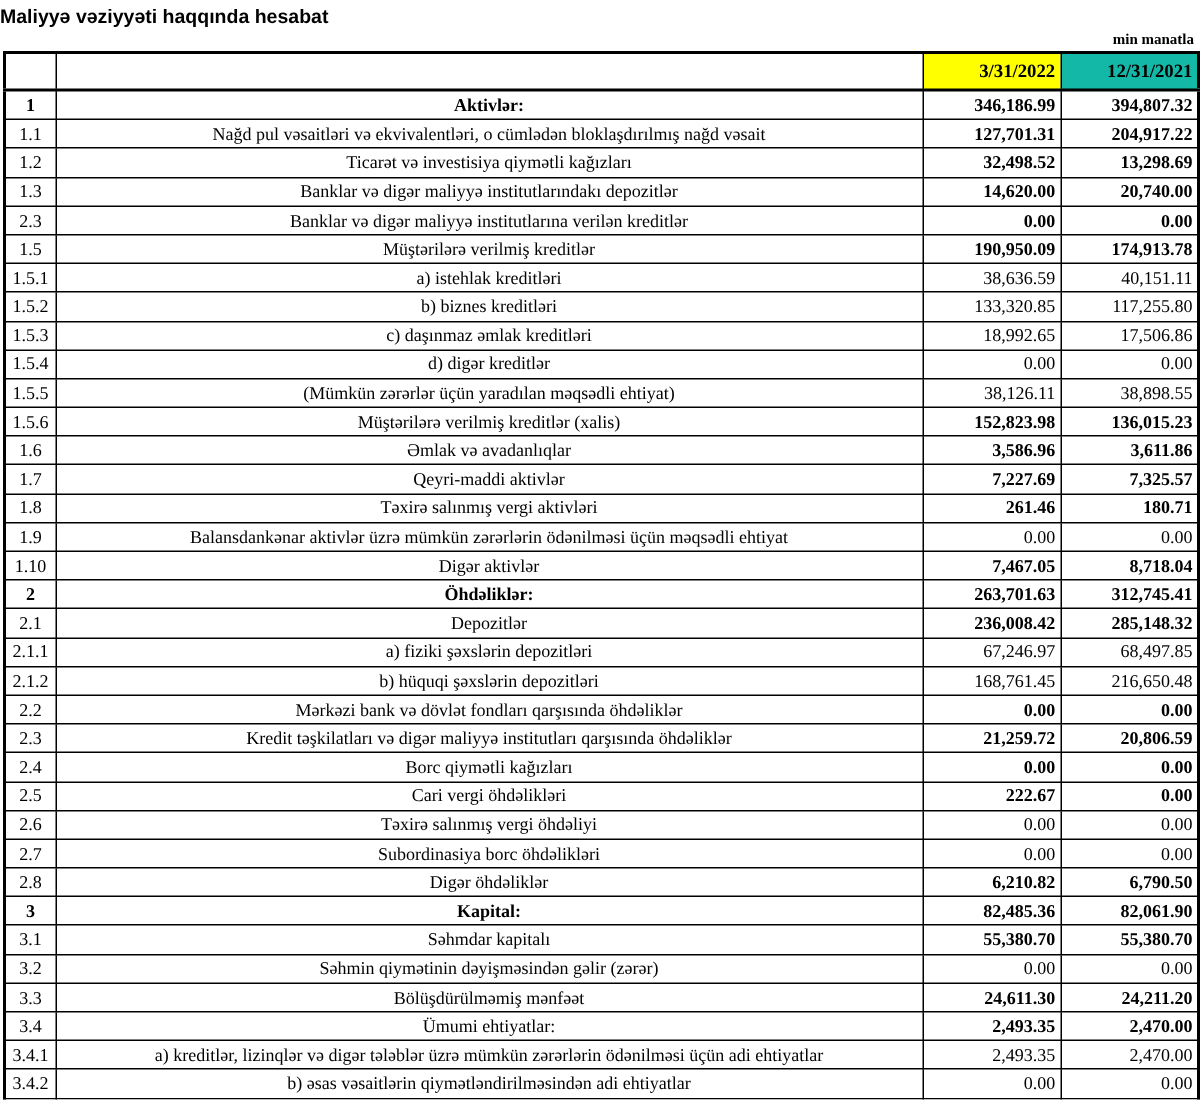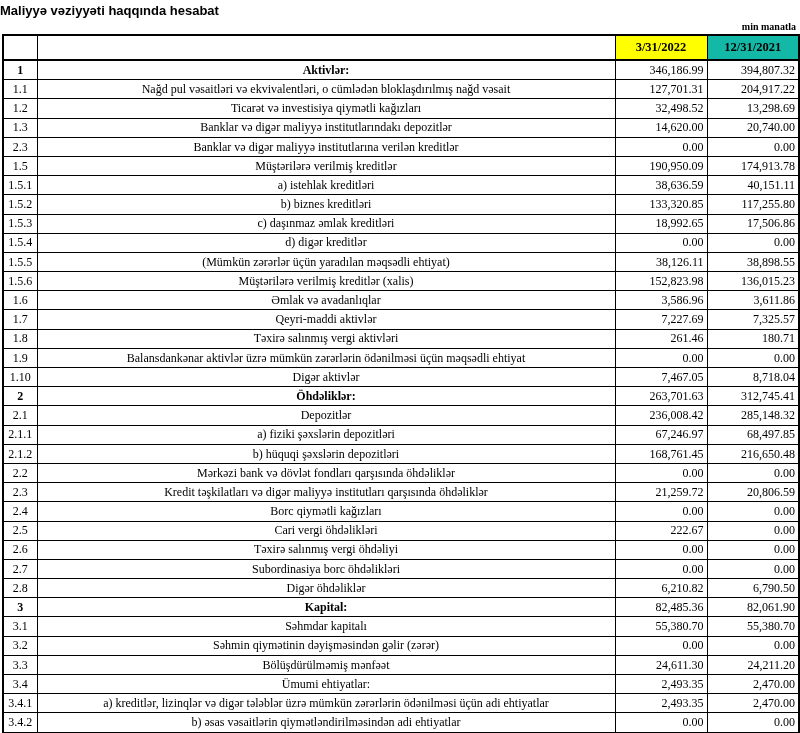--- a/index.html
+++ b/index.html
@@ -48,26 +48,26 @@
     white-space: nowrap;
     overflow: hidden;
     vertical-align: middle;
   }
   thead td { height: 23px; }
   thead tr { border-bottom: 2px solid #000; }
   td.num  { text-align: center; }
   td.desc { text-align: center; }
   td.val  { text-align: right; }
   td.date-cell {
-    text-align: center;
+    text-align: right;
     font-weight: bold;
     font-size: 12.5px;
   }
   tr.section td { font-weight: bold; }
-  tr.vbold td.val { font-weight: normal; padding-left: 25px; }
+  tr.vbold td.val { font-weight: bold; padding-left: 25px; }
 </style>
 </head>
 <body>
 
 <div class="title">Maliyyə vəziyyəti haqqında hesabat</div>
 <div class="unit-note">min manatla</div>
 
 <table class="report">
   <colgroup>
     <col class="c-num">

